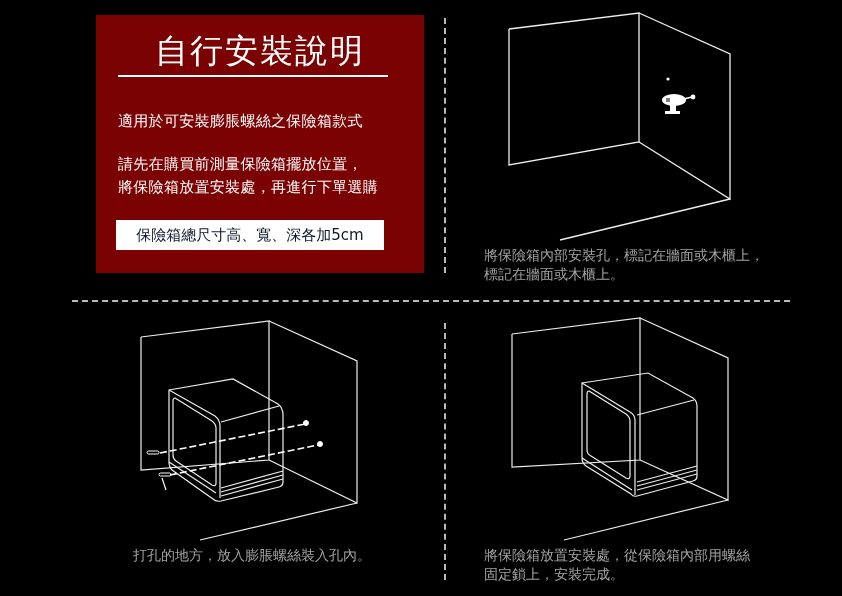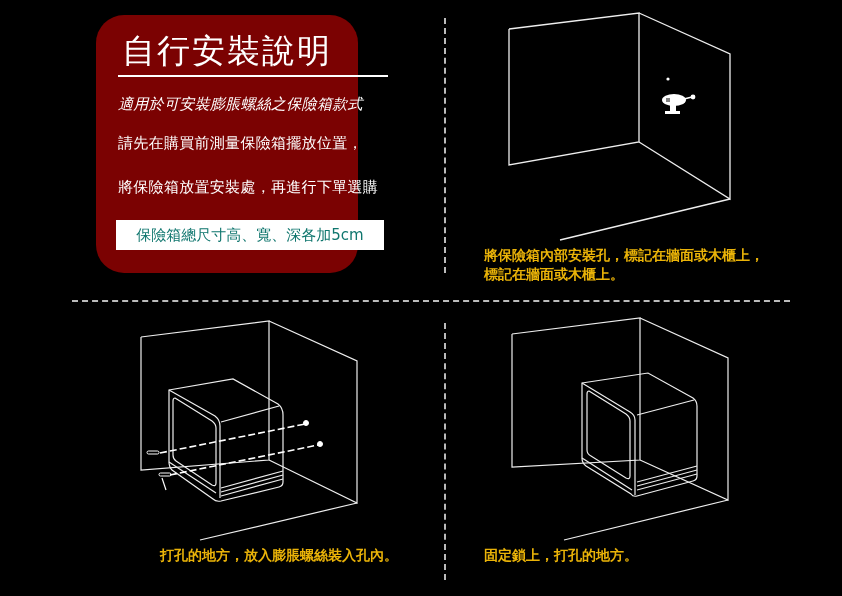--- a/index.html
+++ b/index.html
@@ -1,28 +1,28 @@
 <!DOCTYPE html>
 <html><head>
 <meta charset="utf-8">
 <style>
   html, body { margin:0; padding:0; }
   body { width:842px; height:596px; background:#000; position:relative; overflow:hidden;
          font-family:"DejaVu Sans","Liberation Sans",sans-serif; color:#fff; }
-  .panel { position:absolute; left:96px; top:15px; width:262px; height:258px; background:#7b0202;border-radius:28px; }
+  .panel { position:absolute; left:96px; top:15px; width:328px; height:258px; background:#7b0202; }
   .title { position:absolute; left:0; top:16px; width:100%; text-align:center; font-size:33px;
            letter-spacing:2px; font-weight:300; color:#fff; line-height:40px; }
   .title-rule { position:absolute; left:22px; top:60px; width:270px; height:2px; background:#fff; }
   .line { position:absolute; left:22px; width:280px; font-size:15px; color:#fff; white-space:nowrap; letter-spacing:0.3px; }
-  .l1 { top:80px;font-style:italic; } .l2 { top:119px;font-family:Liberation Serif, serif; } .l3 { top:163px; }
-  .note { position:absolute; left:20px; top:205px; width:268px; height:30px; background:#fff; color:#0f766e;
+  .l1 { top:97px; } .l2 { top:140px;font-family:Liberation Serif, serif; } .l3 { top:163px; }
+  .note { position:absolute; left:20px; top:205px; width:268px; height:30px; background:#fff; color:#0f172a;
           font-size:15px; line-height:30px; text-align:center; white-space:nowrap; }
   .divider-v { position:absolute; left:444px; width:0; border-left:2px dashed #bbb; }
   .divider-h { position:absolute; left:72px; top:300px; width:718px; height:0; border-top:2px dashed #bbb; }
-  .caption { position:absolute; font-size:14px; line-height:19px; color:#eab308; white-space:nowrap;font-weight:bold; }
+  .caption { position:absolute; font-size:14px; line-height:19px; color:#a3a3a3; white-space:nowrap; }
   svg.illus { position:absolute; left:0; top:0; }
 </style>
 </head>
 <body>
 
 <div class="panel">
   <div class="title">自行安裝說明</div>
   <div class="title-rule"></div>
   <div class="line l1">適用於可安裝膨脹螺絲之保險箱款式</div>
   <div class="line l2">請先在購買前測量保險箱擺放位置，</div>
@@ -93,19 +93,20 @@
     <line x1="637" y1="490" x2="697" y2="474"></line>
     <line x1="582" y1="458" x2="632" y2="490"></line>
   </g>
 </svg>
 
 <div class="caption" style="left:484px;top:246px;">
   <div>將保險箱內部安裝孔，標記在牆面或木櫃上，</div>
   <div>標記在牆面或木櫃上。</div>
 </div>
 
-<div class="caption" style="left:133px;top:546px;margin-left:27px;">
+<div class="caption" style="left:133px;top:546px;">
   <div>打孔的地方，放入膨脹螺絲裝入孔內。</div>
 </div>
 
 <div class="caption" style="left:484px;top:546px;">
-  <div>固定鎖上，打孔的地方。</div>
+  <div>將保險箱放置安裝處，從保險箱內部用螺絲</div>
+  <div>固定鎖上，安裝完成。</div>
 </div>
 
 </body></html>

